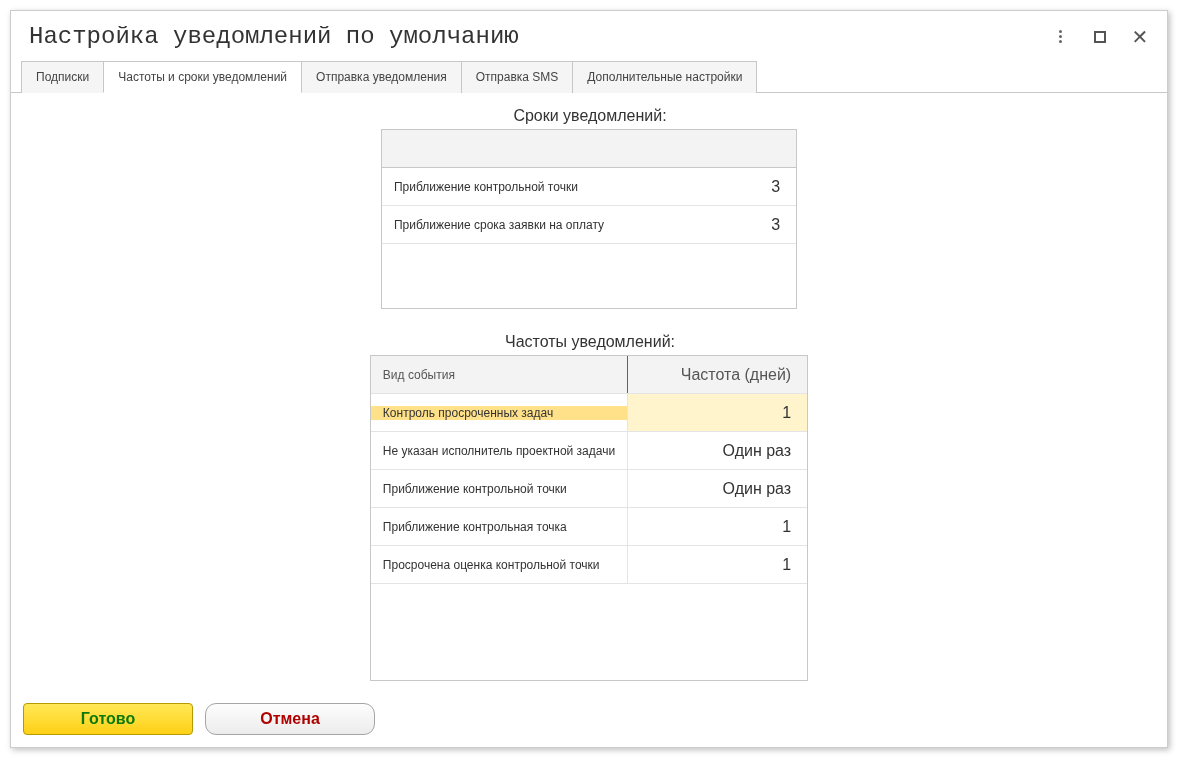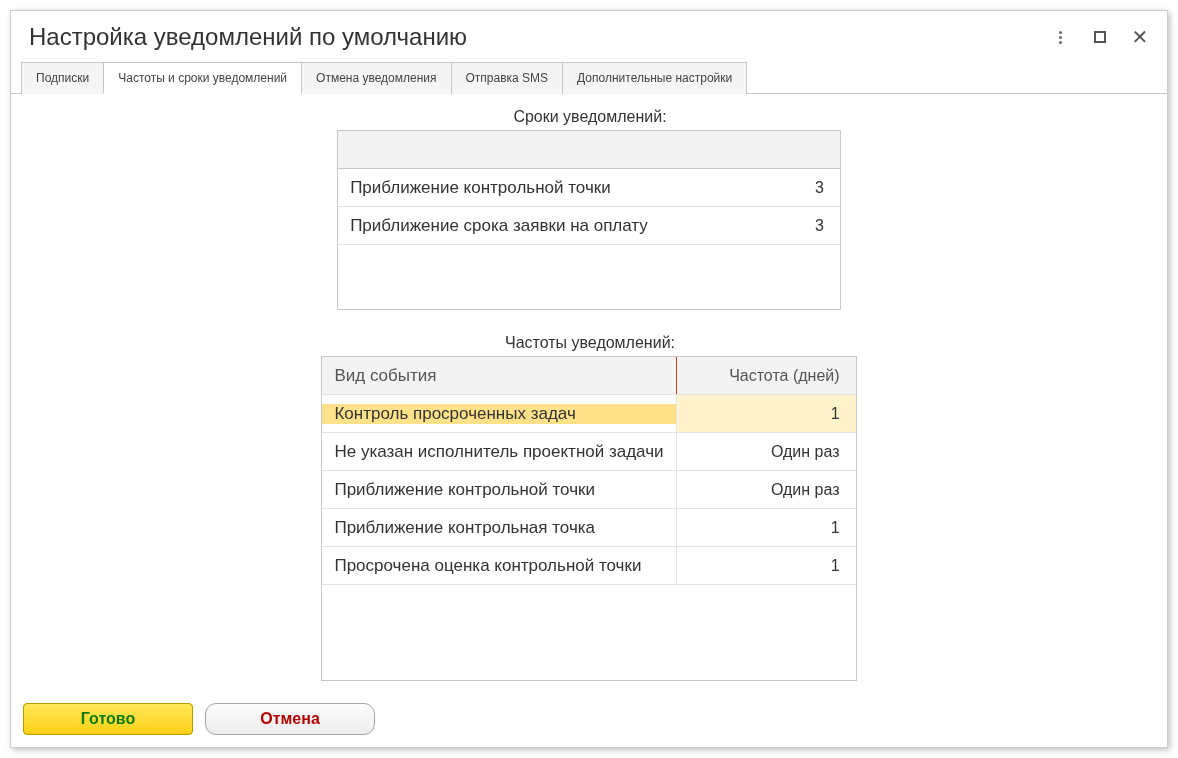--- a/index.html
+++ b/index.html
@@ -23,20 +23,21 @@
     .titlebar {
       display: flex;
       align-items: center;
       padding: 12px 18px 10px 18px;
     }
     .title {
       font-size: 24px;
       font-weight: normal;
       flex: 1;
       color: #333;
+      font-family: Liberation Mono, monospace;
     }
     .win-controls {
       display: flex;
       gap: 22px;
       align-items: center;
     }
     .win-btn {
       width: 18px;
       height: 18px;
       background: none;
@@ -105,21 +106,21 @@
 
     .row {
       display: flex;
       border-bottom: 1px solid #e4e4e4;
       height: 38px;
       align-items: center;
     }
     .cell-left {
       flex: 1;
       padding: 0 12px;
-      font-size: 17px;
+      font-size: 12px;
       text-align: left;
     }
     .cell-right {
       width: 180px;
       padding: 0 16px;
       font-size: 16px;
       text-align: right;
       border-left: 1px solid #e4e4e4;
       height: 100%;
       display: flex;
@@ -184,21 +185,21 @@
       </button>
       <button class="win-btn">
         <span class="close-x">✕</span>
       </button>
     </div>
   </div>
 
   <div class="tabs">
     <div class="tab">Подписки</div>
     <div class="tab active">Частоты и сроки уведомлений</div>
-    <div class="tab">Отмена уведомления</div>
+    <div class="tab">Отправка уведомления</div>
     <div class="tab">Отправка SMS</div>
     <div class="tab">Дополнительные настройки</div>
   </div>
 
   <div class="content">
 
     <div class="section-label">Сроки уведомлений:</div>
     <div class="table-area table1">
       <div class="table-header-row"></div>
       <div class="row">

